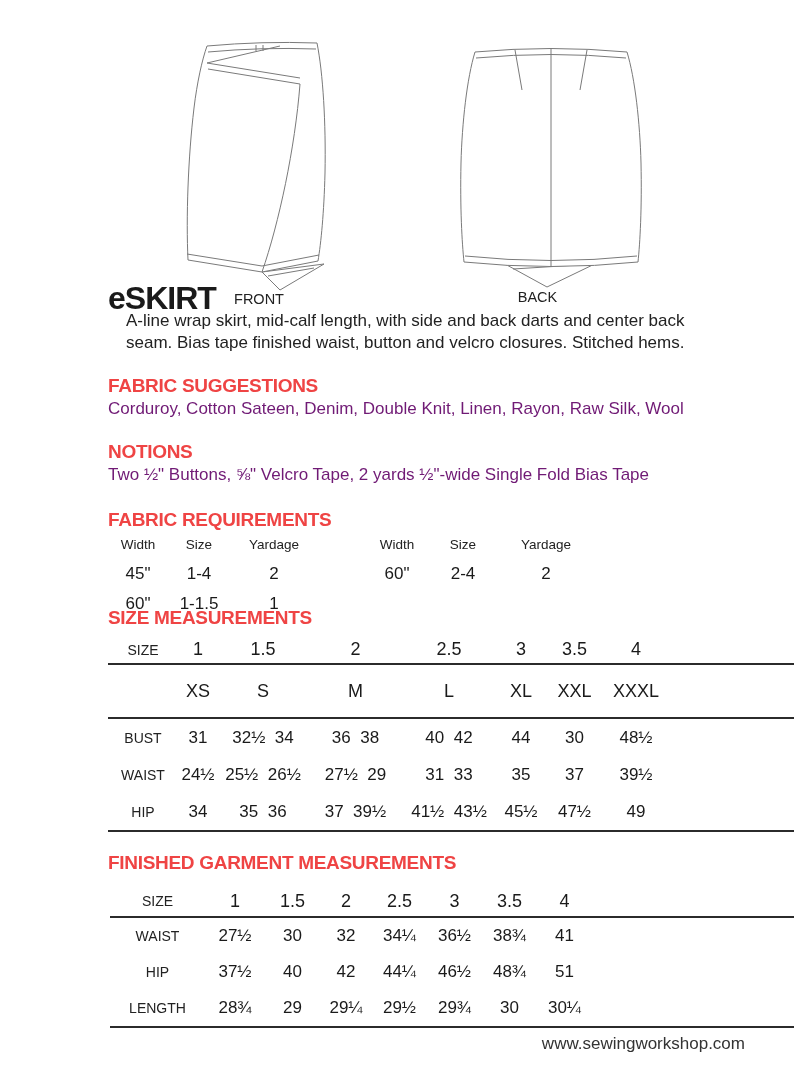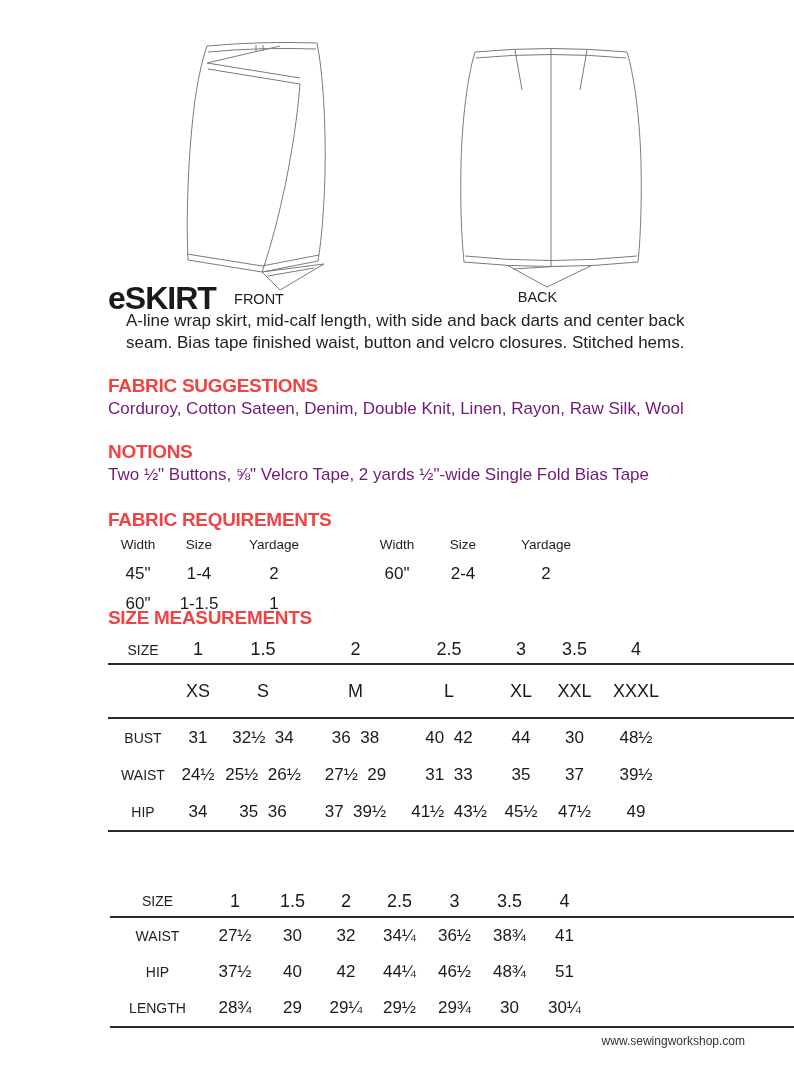--- a/index.html
+++ b/index.html
@@ -36,21 +36,21 @@
   .cell{text-align:center;white-space:pre;}
   .cell.lab{font-size:14px;color:#222;}
   .cell.big{font-size:18px;}
   .cell.num{font-size:17px;}
   .rule{border-top:2px solid #2b2b2b;height:0;}
   .smt-size-row{height:27px;}
   .smt-letter-row{height:52px;}
   .smt-data-row{height:37px;}
   .fgt-size-row{height:30px;}
   .fgt-data-row{height:36px;}
-  .footer{font-size:12px;color:#333;}
+  .footer{font-size:17px;color:#333;}
   svg{display:block;}
 </style>
 </head>
 <body>
 
 <div class="page">
 
   <svg class="abs" style="left:182px;top:38px;" width="150" height="265" viewBox="0 0 150 265">
     <g stroke="#7a7a7a" stroke-width="1" fill="none" stroke-linejoin="round">
 
@@ -179,20 +179,21 @@
       <div class="cell num">35  36</div>
       <div class="cell num">37  39½</div>
       <div class="cell num">41½  43½</div>
       <div class="cell num">45½</div>
       <div class="cell num">47½</div>
       <div class="cell num">49</div>
     </div>
     <div class="rule"></div>
   </div>
 
+  <div class="abs heading" style="left:108px;top:852px;">FINISHED GARMENT MEASUREMENTS</div>
 
   <div class="abs mtable" style="left:110px;top:886px;">
     <div class="mrow fgt-cols fgt-size-row">
       <div class="cell lab">SIZE</div>
       <div class="cell big">1</div>
       <div class="cell big">1.5</div>
       <div class="cell big">2</div>
       <div class="cell big">2.5</div>
       <div class="cell big">3</div>
       <div class="cell big">3.5</div>

